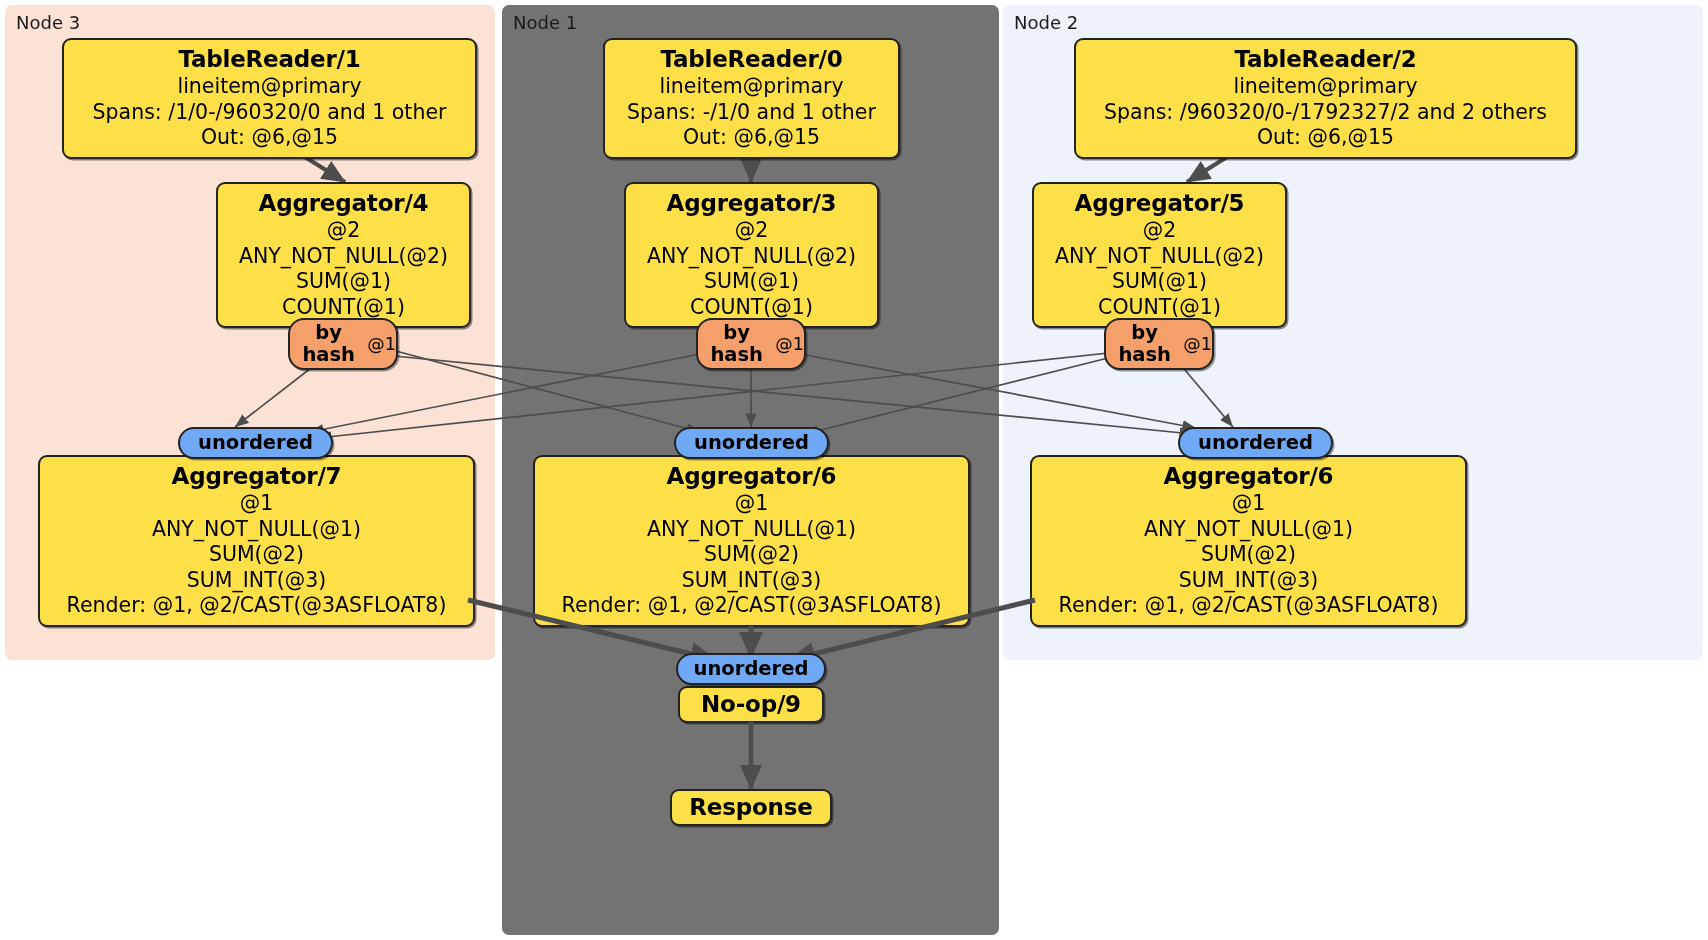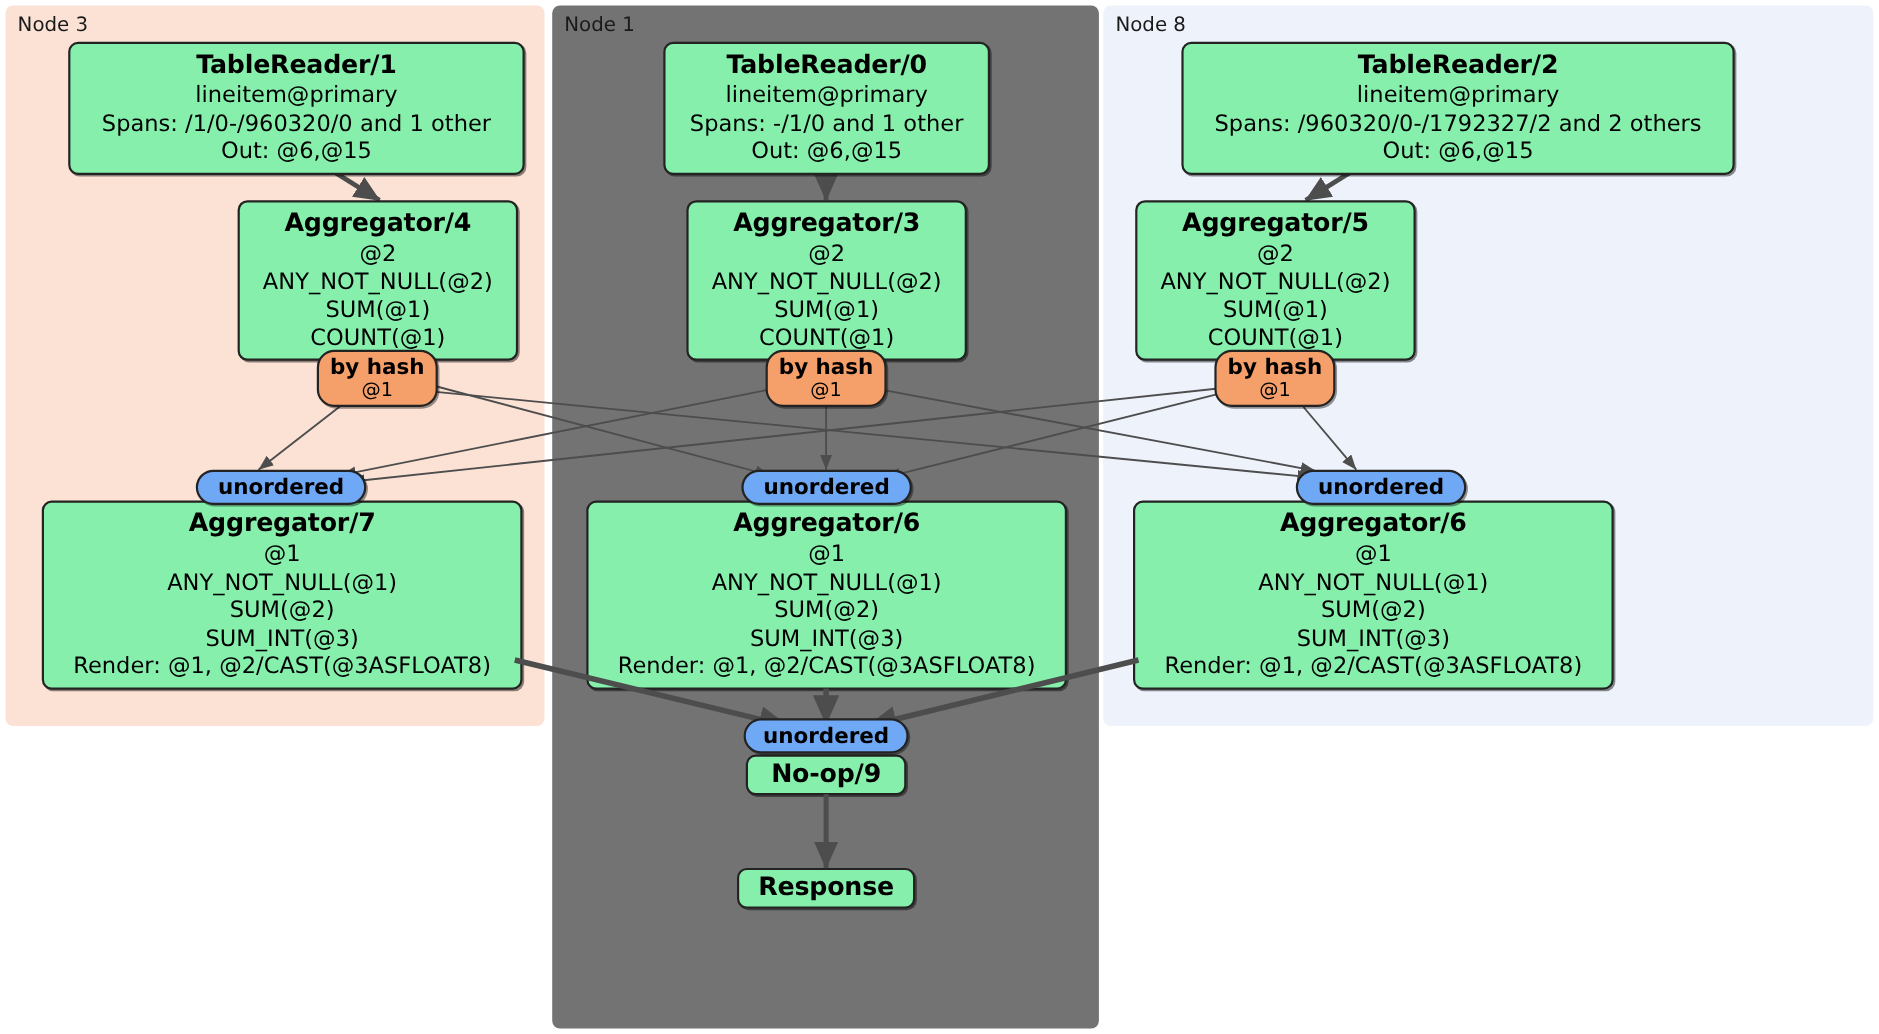--- a/index.html
+++ b/index.html
@@ -41,21 +41,21 @@
   }
   #cluster-node2 {
     left: 1003px; top: 5px; width: 700px; height: 655px;
     background: #edf2fb;
   }
 
   
   .proc {
     position: absolute;
     box-sizing: border-box;
-    background: #86efac;
+    background: #fde047;
     border: 2.2px solid #232323;
     border-radius: 9px;
     text-align: center;
     font-size: 20.5px;
     line-height: 25.5px;
     color: #000000;
     padding: 5px 9px 6px 9px;
     box-shadow: 1.5px 1.5px 0 rgba(0,0,0,0.45);
     z-index: 5;
   }
@@ -81,21 +81,21 @@
   .pill {
     position: absolute;
     box-sizing: border-box;
     border: 2.2px solid #232323;
     border-radius: 15px;
     text-align: center;
     color: #000000;
     box-shadow: 1.5px 1.5px 0 rgba(0,0,0,0.4);
     z-index: 9;
     display: flex;
-    flex-direction: column;
+    flex-direction: row;
     align-items: center;
     justify-content: center;
   }
   .pill.hash {
     background: #f5a06a;
     border-radius: 16px;
   }
   .pill.unordered {
     background: #6fa8f5;
     border-radius: 17px;
@@ -133,21 +133,21 @@
 
 <div id="canvas">
 
   <div class="cluster" id="cluster-node3">
     <span class="cluster-label">Node 3</span>
   </div>
   <div class="cluster" id="cluster-node1">
     <span class="cluster-label">Node 1</span>
   </div>
   <div class="cluster" id="cluster-node2">
-    <span class="cluster-label">Node 8</span>
+    <span class="cluster-label">Node 2</span>
   </div>
 
   <svg id="edges">
     <defs>
       <marker id="ah-thin" markerWidth="9" markerHeight="9" refX="8" refY="3.2" orient="auto" markerUnits="strokeWidth">
         <path d="M0,0 L8,3.2 L0,6.4 z" fill="#4d4d4d"></path>
       </marker>
       <marker id="ah-thick" markerWidth="6.2" markerHeight="6.2" refX="5.2" refY="2.4" orient="auto" markerUnits="strokeWidth">
         <path d="M0,0 L5.4,2.4 L0,4.8 z" fill="#4d4d4d"></path>
       </marker>

